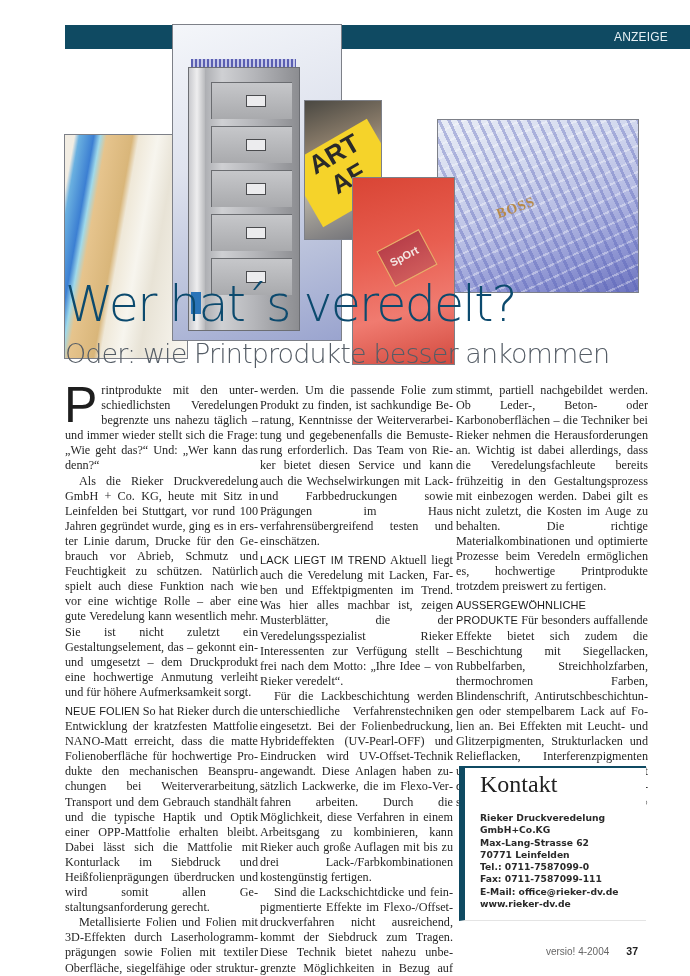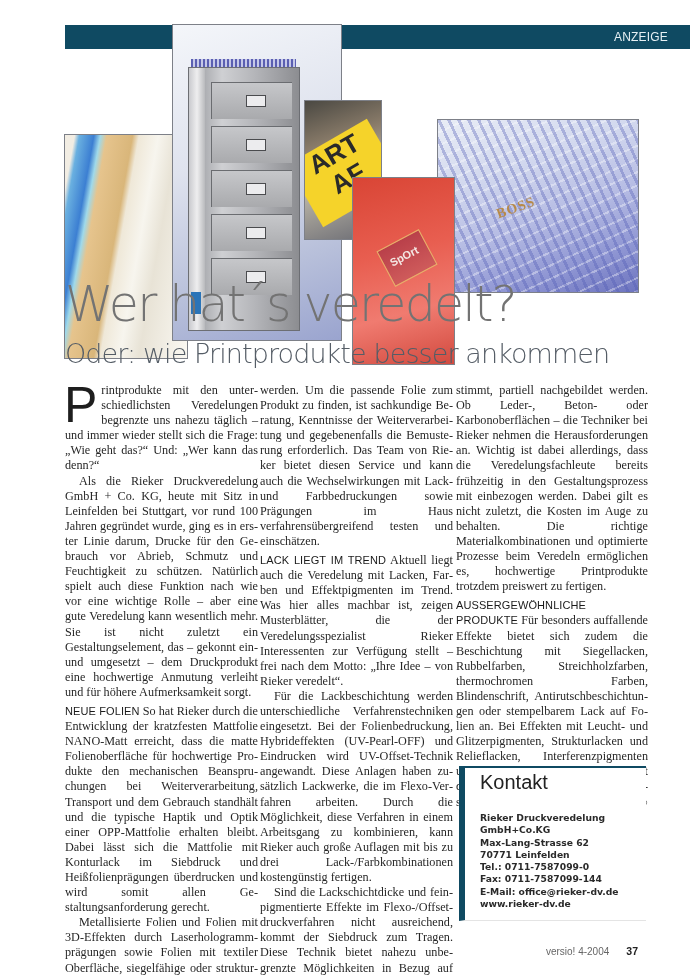--- a/index.html
+++ b/index.html
@@ -19,36 +19,36 @@
   .binder-top { position:absolute; left:18px; top:34px; width:105px; height:8px; background:repeating-linear-gradient(90deg,#5b5fb2 0 2px,#c5c8e8 2px 4px); }
   .p-art { left:305px; top:101px; width:76px; height:138px; background:linear-gradient(160deg,#4a4842 0%,#8a7c6a 30%,#bdb7a8 55%,#6a6b73 100%); }
   .art-label { position:absolute; left:-6px; top:36px; width:92px; height:72px; background:#f5d32a; transform:rotate(-30deg); font-family:"Liberation Sans", sans-serif; font-weight:bold; font-size:26px; color:#2a2a2a; line-height:28px; text-align:center; }
   .p-sport { left:353px; top:178px; width:101px; height:186px; background:linear-gradient(165deg,#d94535 0%,#e85e50 40%,#f07b70 70%,#d24a3f 100%); }
   .sport-window { position:absolute; left:30px; top:60px; width:46px; height:38px; transform:rotate(-28deg); background:linear-gradient(180deg,#b9404a,#cf5b5b); border:1px solid #e5b16a; }
   .sport-text { position:absolute; left:6px; top:10px; font-family:"Liberation Sans", sans-serif; font-weight:bold; font-size:11px; color:#f4e7e3; }
   .p-boss { left:438px; top:120px; width:200px; height:172px; background:linear-gradient(160deg,#e9edf6 0%,#d2d8ee 30%,#b7bde4 55%,#8f96d3 80%,#6d74bf 100%); }
   .boss-pattern { position:absolute; inset:0; background:repeating-linear-gradient(65deg,rgba(80,90,180,0.35) 0 3px,transparent 3px 9px),repeating-linear-gradient(-25deg,rgba(255,255,255,0.35) 0 2px,transparent 2px 12px); }
   .boss-text { position:absolute; left:58px; top:80px; font-family:"Liberation Serif", serif; font-size:14px; font-weight:bold; color:#b78a4a; transform:rotate(-20deg); letter-spacing:1px; }
 
-  .title { position:absolute; left:65px; top:277px; font-family:"DejaVu Sans", sans-serif; font-weight:200; font-size:49px; color:#737373; letter-spacing:-1.8px; line-height:56px; white-space:nowrap; -webkit-text-stroke:0; }
+  .title { position:absolute; left:65px; top:277px; font-family:"DejaVu Sans", sans-serif; font-weight:200; font-size:49px; color:#0c4a6e; letter-spacing:-1.8px; line-height:56px; white-space:nowrap; -webkit-text-stroke:0; }
   .subtitle { position:absolute; left:65px; top:337px; font-family:"DejaVu Sans", sans-serif; font-weight:200; font-size:27px; color:#555d66; letter-spacing:-0.9px; line-height:34px; white-space:nowrap;text-align:center; }
 
   .col { position:absolute; top:383px; width:193px; font-size:12.2px; line-height:15.1px; text-align:justify; hyphens:manual; color:#262626; }
   .col p { margin:0; }
   .col p.indent { text-indent:14px; }
   .col p.gap { margin-top:4px; }
   .col1 { left:65px; }
   .col2 { left:260px; }
   .col3 { left:456px; width:192px; }
   .dropcap { float:left; font-family:"Liberation Sans", sans-serif; font-weight:normal; font-size:50px; line-height:42px; margin:1px 4px 0 -1px; color:#1e1e1e; }
   .kw { font-family:"Liberation Sans", sans-serif; font-size:11px; color:#1a1a1a; letter-spacing:0.1px; }
   .end-mark { float:right; font-family:"Liberation Sans", sans-serif; font-size:11px; }
 
   .kontakt { position:absolute; left:459px; top:766px; width:181px; height:152px; background:#ffffff; border-left:6px solid #0f4a62; border-top:2px solid #0f4a62; border-bottom:1px solid #e4e4e4; }
-  .kontakt-title { position:absolute; left:15px; top:3px; font-family:Liberation Sans, sans-serif; font-size:20px; color:#222; }
+  .kontakt-title { position:absolute; left:15px; top:3px; font-family:Liberation Serif, serif; font-size:24px; color:#222; }
   .kontakt-lines { position:absolute; left:15px; top:44px; font-family:"DejaVu Sans", sans-serif; font-size:9.2px; line-height:12.3px; color:#2a2a2a; font-weight:bold; }
   .kontakt-lines div { white-space:nowrap; }
 
   .footer { position:absolute; right:52px; top:945px; font-family:"Liberation Sans", sans-serif; font-size:10px; color:#666; }
   .footer .page { font-weight:bold; color:#222; margin-left:17px; font-size:10.5px; }
 </style>
 </head>
 <body>
 
 <div class="header-bar">
@@ -119,21 +119,21 @@
 </div>
 
 <div class="kontakt">
   <div class="kontakt-title">Kontakt</div>
   <div class="kontakt-lines">
     <div>Rieker Druckveredelung</div>
     <div>GmbH+Co.KG</div>
     <div>Max-Lang-Strasse 62</div>
     <div>70771 Leinfelden</div>
     <div>Tel.: 0711-7587099-0</div>
-    <div>Fax: 0711-7587099-144</div>
+    <div>Fax: 0711-7587099-111</div>
     <div>E-Mail: office@rieker-dv.de</div>
     <div>www.rieker-dv.de</div>
   </div>
 </div>
 
 <div class="footer">
   <span>versio! 4-2004</span><span class="page">37</span>
 </div>
 
 </body></html>

